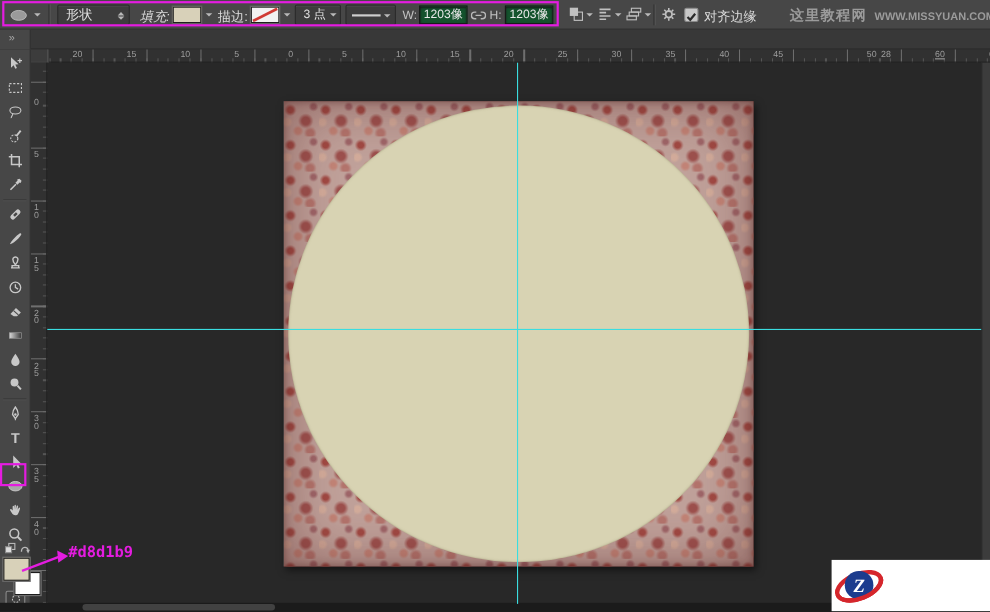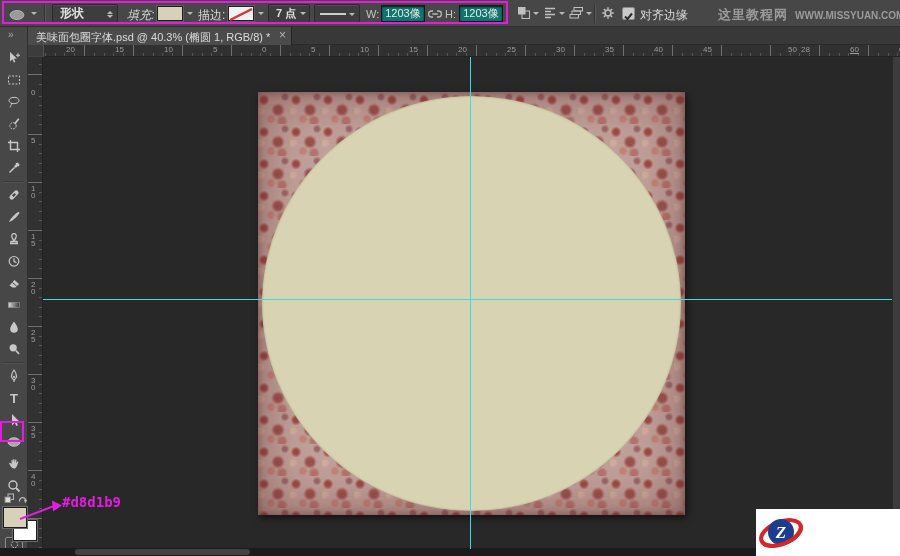--- a/index.html
+++ b/index.html
@@ -11,29 +11,29 @@
   .options-bar { position:absolute; left:0; top:0; width:900px; height:27px;
                  background:#474747; border-bottom:1px solid #2d2d2d; }
   .ob-abs { position:absolute; }
   .sep { position:absolute; top:4px; width:1px; height:19px; background:#333;
          box-shadow:1px 0 0 #585858; }
   .lbl { position:absolute; top:7px; font-size:12px; color:#dcdcdc; white-space:nowrap; }
   .lbl-dim { color:#c3c3c3; font-size:11px; top:8px; }
   .dd { width:0; height:0; border:3.5px solid transparent; border-top-color:#b9b9b9;
         display:inline-block; position:absolute; }
   .select-box { position:absolute; top:4px; height:19px; background:#3d3d3d;
-                border:1px solid #2b2b2b; border-radius:2px; box-shadow:inset 0 1px 0 #4f4f4f;font-weight:bold; }
+                border:1px solid #2b2b2b; border-radius:2px; box-shadow:inset 0 1px 0 #4f4f4f; }
   .select-box .txt { font-size:12px; color:#e0e0e0; line-height:17px; padding-left:7px; display:block; }
   .updown { position:absolute; right:4px; top:3px; }
   .updown i { display:block; width:0; height:0; border:3px solid transparent; }
   .updown i.u { border-bottom-color:#b9b9b9; margin-bottom:1px; }
   .updown i.d { border-top-color:#b9b9b9; }
   .swatch-btn { position:absolute; top:6px; width:26px; height:15px; border:1px solid #1e1e1e;
                 box-shadow:0 0 0 1px #5e5e5e; }
-  .num-field { position:absolute; top:5px; width:44px; height:17px; background:#0f766e;
+  .num-field { position:absolute; top:5px; width:44px; height:17px; background:#14532d;
                border:1px solid #191919; box-shadow:inset 0 1px 2px #151515;
                color:#e8e8e8; font-size:11px; text-align:center; line-height:15px; }
   .ob-icon { position:absolute; top:6px; }
   .checkbox { position:absolute; left:622px; top:7px; width:13px; height:13px; background:#c9c9c9;
               border:1px solid #8a8a8a; border-radius:2px; }
   .watermark-top { position:absolute; left:718px; top:5px; color:#9b9b9b; font-weight:bold;
                    white-space:nowrap; }
   .watermark-top .cn { font-size:13px; letter-spacing:1px; }
   .watermark-top .en { font-size:10px; margin-left:7px; }
 
@@ -155,21 +155,21 @@
 
     <span class="lbl" style="left:198px;">描边:</span>
     <div class="swatch-btn" style="left:228px; background:#f2f2f2;">
       <svg width="24" height="13" viewBox="0 0 24 13">
         <line x1="1" y1="12" x2="23" y2="1" stroke="#d03a34" stroke-width="2.4"></line>
       </svg>
     </div>
     <span class="dd" style="left:258px; top:12px;"></span>
 
     <div class="select-box" style="left:268px; width:42px;">
-      <span class="txt" style="font-size:11px;">7 点</span>
+      <span class="txt" style="font-size:11px;">3 点</span>
     </div>
     <span class="dd" style="left:300px; top:12px;"></span>
 
     <div class="select-box" style="left:314px; width:46px;">
       <div style="position:absolute; left:5px; top:8px; width:26px; height:2px; background:#cecece;"></div>
       <span class="dd" style="right:4px; left:auto; top:8px;"></span>
     </div>
 
     <span class="lbl lbl-dim" style="left:366px;">W:</span>
     <div class="num-field" style="left:381px;">1203像</div>
@@ -213,24 +213,20 @@
 
     <div class="watermark-top">
       <span class="cn">这里教程网</span><span class="en">WWW.MISSYUAN.COM</span>
     </div>
 
     <div class="anno-box-options anno"></div>
   </div>
 
   <div class="tab-bar">
     <div class="panel-stub">»</div>
-    <div class="doc-tab">
-      <span class="title">美味面包圈字体.psd @ 40.3% (椭圆 1, RGB/8) *</span>
-      <span class="close">×</span>
-    </div>
   </div>
 
   <div class="ruler-top">
       <span class="hrl" style="left: 38px;">20</span>
       <span class="hrl" style="left: 87px;">15</span>
       <span class="hrl" style="left: 136px;">10</span>
       <span class="hrl" style="left: 185px;">5</span>
       <span class="hrl" style="left: 234px;">0</span>
       <span class="hrl" style="left: 283px;">5</span>
       <span class="hrl" style="left: 332px;">10</span>

